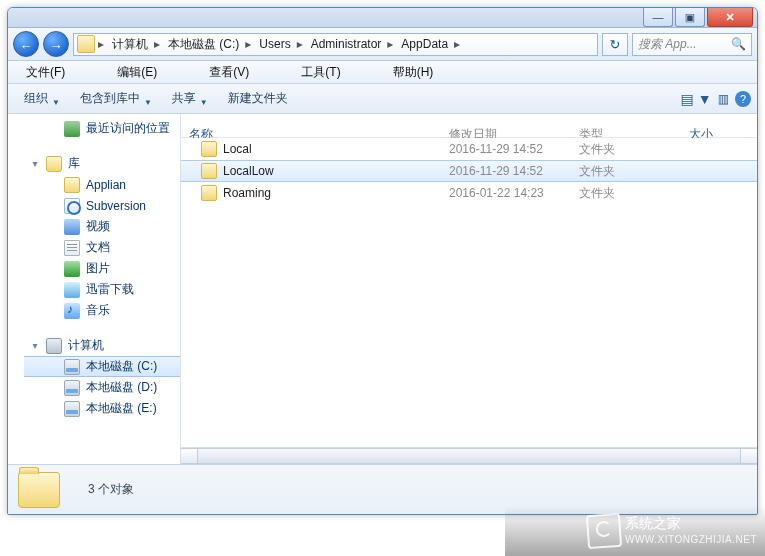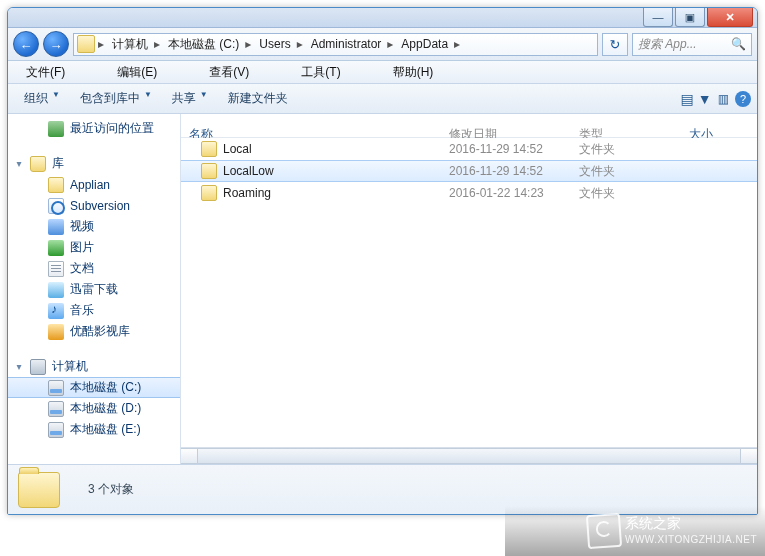--- a/index.html
+++ b/index.html
@@ -17,28 +17,28 @@
   .crumb { padding: 0 6px 0 8px; display: flex; align-items: center; height: 100%; white-space: nowrap; }
   .sep  { color: #555; width:6px; text-align:center; }
   .refresh { width: 26px; height: 23px; border: 1px solid #9db8d8; background: linear-gradient(#fff,#ecf3fb); display: flex; align-items: center; justify-content: center; color: #18579b; font-size: 13px; }
   .search { display: flex; align-items:center; width: 120px; height: 23px; border: 1px solid #9db8d8; background: linear-gradient(#fff,#f2f7fc); font-size: 12px; color: #888; padding: 0 5px; font-style: italic; }
   .search span:last-child { margin-left:auto; color:#2b5ea0; font-style:normal; }
   
   .menubar { height: 23px; background: linear-gradient(#f7fafd,#e8eff8); border-bottom: 1px solid #c6d6e8; display: flex; align-items: center; font-size: 12px; color: #111; padding-left: 8px; gap: 32px; }
   .menuitem { padding: 0 10px; }
   
   .toolbar { height: 30px; background: linear-gradient(#f4f8fc,#e4ecf6); border-bottom: 1px solid #c6d6e8; display: flex; align-items: center; font-size: 12px; color: #1a3b5f; padding: 0 6px; }
-  .tb { padding: 0 10px; display: flex; align-items: flex-start; gap: 4px; }
+  .tb { padding: 0 10px; display: flex; align-items: flex-end; gap: 4px; }
   .tb .dd { font-size: 8px; color: #265a91; }
   .tb-right { margin-left: auto; display: flex; align-items: center; gap: 6px; color:#265a91; }
   .viewbtn { display:flex; align-items:center; gap:4px; font-size:14px; }
   
   .body { flex: 1; display: flex; min-height: 0; }
   .sidebar { width: 173px; border-right: 1px solid #d7e2ee; overflow-y: auto; overflow-x: hidden; font-size: 12px; color: #0b376b; padding-top: 4px; }
-  .srow { display: flex; align-items: center; height: 21px; padding-left: 20px; gap: 6px; white-space: nowrap; }
+  .srow { display: flex; align-items: center; height: 21px; padding-left: 20px; gap: 6px; white-space: nowrap; margin-left: 16px; }
   .srow.indent { padding-left: 40px; }
   .srow.sel { background: linear-gradient(#eaf3ff,#d3e7ff); border: 1px solid #9ec5f0; border-left: none; border-right: none; }
   .sicon { width: 16px; height: 16px; flex-shrink:0; }
   .i-fav  { background: linear-gradient(#9fd29f,#3e9a3e); border-radius:2px; }
   .i-lib  { background: linear-gradient(#fff6d0,#f2d778); border:1px solid #d3b84f; border-radius:2px 2px 3px 3px; }
   .i-fold { background: linear-gradient(#fff6d0,#f2d778); border:1px solid #d3b84f; border-radius:2px; }
   .i-svn  { background: linear-gradient(#fff,#d9e8ff); border:1px solid #9db8d8; border-radius:2px; position:relative;}
   .i-svn::after{content:"";position:absolute;left:2px;top:2px;width:10px;height:10px;border:2px solid #2b74c4;border-radius:50%;}
   .i-vid  { background: linear-gradient(#b6d6ff,#4d8edc); border-radius:2px; }
   .i-pic  { background: linear-gradient(#a4e0a4,#2e9a2e); border-radius:2px; }
@@ -167,38 +167,34 @@
           </div>
           <div class="srow indent">
             <span class="sicon i-svn"></span>
             <span>Subversion</span>
           </div>
           <div class="srow indent">
             <span class="sicon i-vid"></span>
             <span>视频</span>
           </div>
           <div class="srow indent">
+            <span class="sicon i-doc"></span>
+            <span>文档</span>
+          </div>
+          <div class="srow indent">
             <span class="sicon i-pic"></span>
             <span>图片</span>
           </div>
           <div class="srow indent">
-            <span class="sicon i-doc"></span>
-            <span>文档</span>
-          </div>
-          <div class="srow indent">
             <span class="sicon i-xl"></span>
             <span>迅雷下载</span>
           </div>
           <div class="srow indent">
             <span class="sicon i-mus"></span>
             <span>音乐</span>
-          </div>
-          <div class="srow indent">
-            <span class="sicon i-yk"></span>
-            <span>优酷影视库</span>
           </div>
         </div>
       <div class="sspacer"></div>
       <div class="srow sheader">
         <span class="tri">▾</span>
         <span class="sicon i-pc"></span>
         <span>计算机</span>
       </div>
       <div id="drive-items">
           <div class="srow indent sel">

